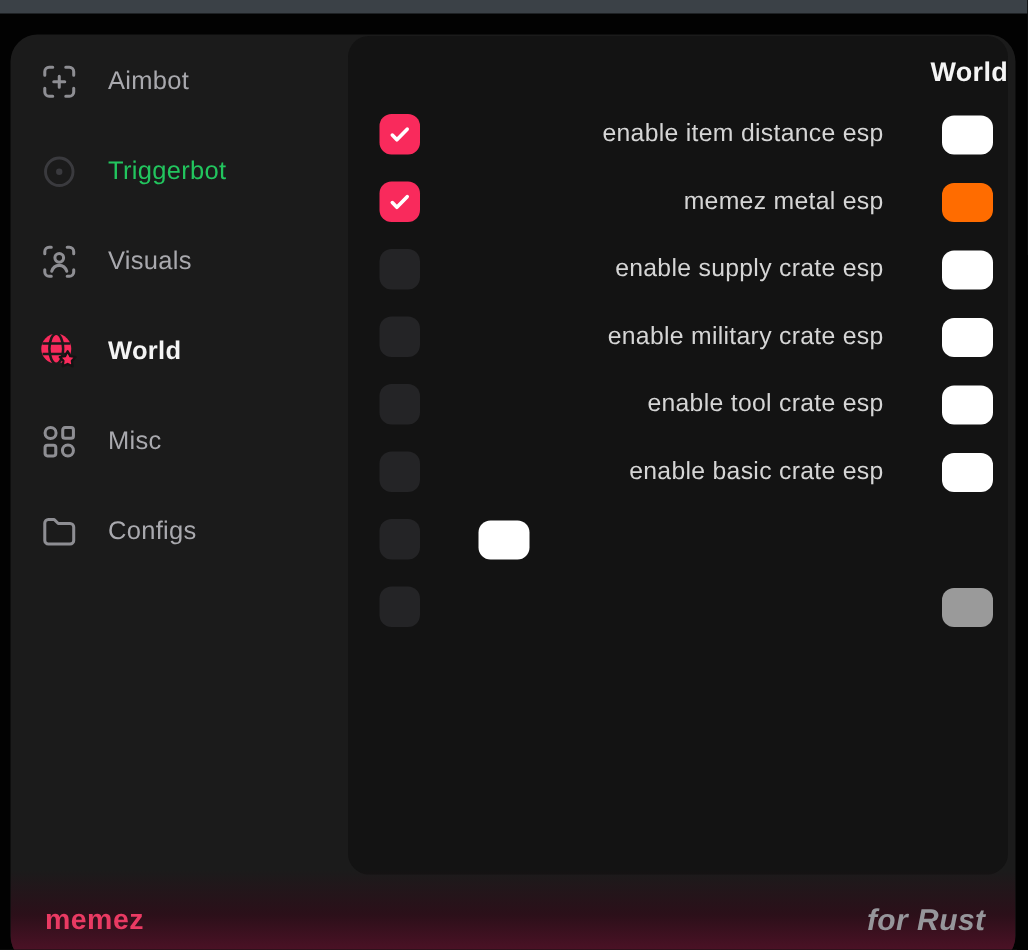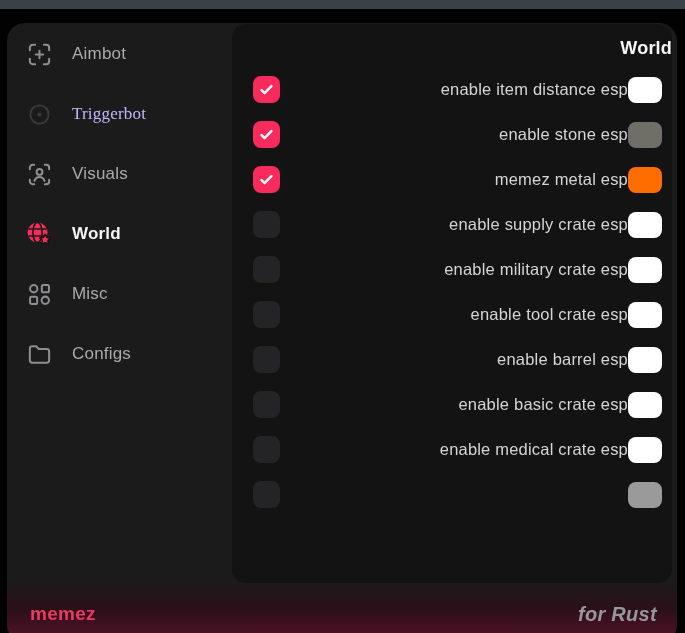--- a/index.html
+++ b/index.html
@@ -22,37 +22,37 @@
   .sidebar{position:absolute;left:0;top:0;width:225px;height:100%;padding-top:1px;box-sizing:border-box;}
   .side-item{
     height:60px;display:flex;align-items:center;gap:19px;
     padding-left:18px;cursor:pointer;user-select:none;
   }
   .side-icon{width:28px;height:28px;display:flex;align-items:center;justify-content:center;flex:0 0 28px;}
   .side-label{font-size:17px;letter-spacing:.2px;}
   .side-item.default .side-icon{color:#8e8e93;}
   .side-item.default .side-label{color:#a9a9ae;font-weight:500;}
   .side-item.disabled .side-icon{color:#3a3a3e;}
-  .side-item.disabled .side-label{color:#c4b5fd;font-weight:500;font-family:Liberation Serif, serif;}
+  .side-item.disabled .side-label{color:#22c55e;font-weight:500;}
   .side-item.active .side-icon{color:var(--accent,#f92a5c);}
   .side-item.active .side-label{color:#f4f4f4;font-weight:600;}
   
   .panel{
     position:absolute;left:225px;top:1px;width:440px;height:559px;
     background:var(--panel-bg,#131313);
     border-radius:14px;overflow:hidden;box-sizing:border-box;
   }
   .panel-title{
     margin:13px 0 8px 21px;font-size:18px;line-height:22px;
     font-weight:700;color:#f5f5f5;letter-spacing:.2px;
   }
   .rows{display:block;}
   .row{
     height:45px;display:flex;align-items:center;
-    padding:0 10px 0 21px;box-sizing:border-box;
+    padding:0 10px 0 21px;box-sizing:border-box;gap:39px;
   }
   .checkbox{
     width:27px;height:27px;border-radius:8px;flex:0 0 27px;
     display:flex;align-items:center;justify-content:center;cursor:pointer;
   }
   .checkbox.checked{background:var(--accent,#f92a5c);}
   .checkbox.unchecked{background:var(--unchecked,#242426);}
   .row-label{
     margin-left:14px;flex:1;font-size:16.5px;color:#d5d5d5;letter-spacing:.2px;
   }
@@ -156,60 +156,45 @@
           </span>
           <span class="row-label">enable item distance esp</span>
           <span class="swatch" style="background: rgb(255, 255, 255);"></span>
         </div>
         <div class="row">
           <span class="checkbox checked">
             <svg viewBox="0 0 24 24" width="17" height="17">
               <path d="M5 12.8l4.3 4.4L19 7.2" fill="none" stroke="#ffffff" stroke-width="3.4" stroke-linecap="round" stroke-linejoin="round"></path>
             </svg>
           </span>
-          <span class="row-label">enable stone esp</span>
-          <span class="swatch" style="background: rgb(111, 111, 104);"></span>
-        </div>
-        <div class="row">
-          <span class="checkbox checked">
-            <svg viewBox="0 0 24 24" width="17" height="17">
-              <path d="M5 12.8l4.3 4.4L19 7.2" fill="none" stroke="#ffffff" stroke-width="3.4" stroke-linecap="round" stroke-linejoin="round"></path>
-            </svg>
-          </span>
           <span class="row-label">memez metal esp</span>
           <span class="swatch" style="background: rgb(255, 108, 0);"></span>
         </div>
         <div class="row">
           <span class="checkbox unchecked"></span>
           <span class="row-label">enable supply crate esp</span>
           <span class="swatch" style="background: rgb(255, 255, 255);"></span>
         </div>
         <div class="row">
           <span class="checkbox unchecked"></span>
           <span class="row-label">enable military crate esp</span>
           <span class="swatch" style="background: rgb(255, 255, 255);"></span>
         </div>
         <div class="row">
           <span class="checkbox unchecked"></span>
           <span class="row-label">enable tool crate esp</span>
           <span class="swatch" style="background: rgb(255, 255, 255);"></span>
         </div>
         <div class="row">
           <span class="checkbox unchecked"></span>
-          <span class="row-label">enable barrel esp</span>
-          <span class="swatch" style="background: rgb(255, 255, 255);"></span>
-        </div>
-        <div class="row">
-          <span class="checkbox unchecked"></span>
           <span class="row-label">enable basic crate esp</span>
           <span class="swatch" style="background: rgb(255, 255, 255);"></span>
         </div>
         <div class="row">
           <span class="checkbox unchecked"></span>
-          <span class="row-label">enable medical crate esp</span>
           <span class="swatch" style="background: rgb(255, 255, 255);"></span>
         </div>
         <div class="row">
           <span class="checkbox unchecked"></span>
           <span class="row-label"></span>
           <span class="swatch" style="background: rgb(154, 154, 154);"></span>
         </div>
       </div>
   </section>
 

